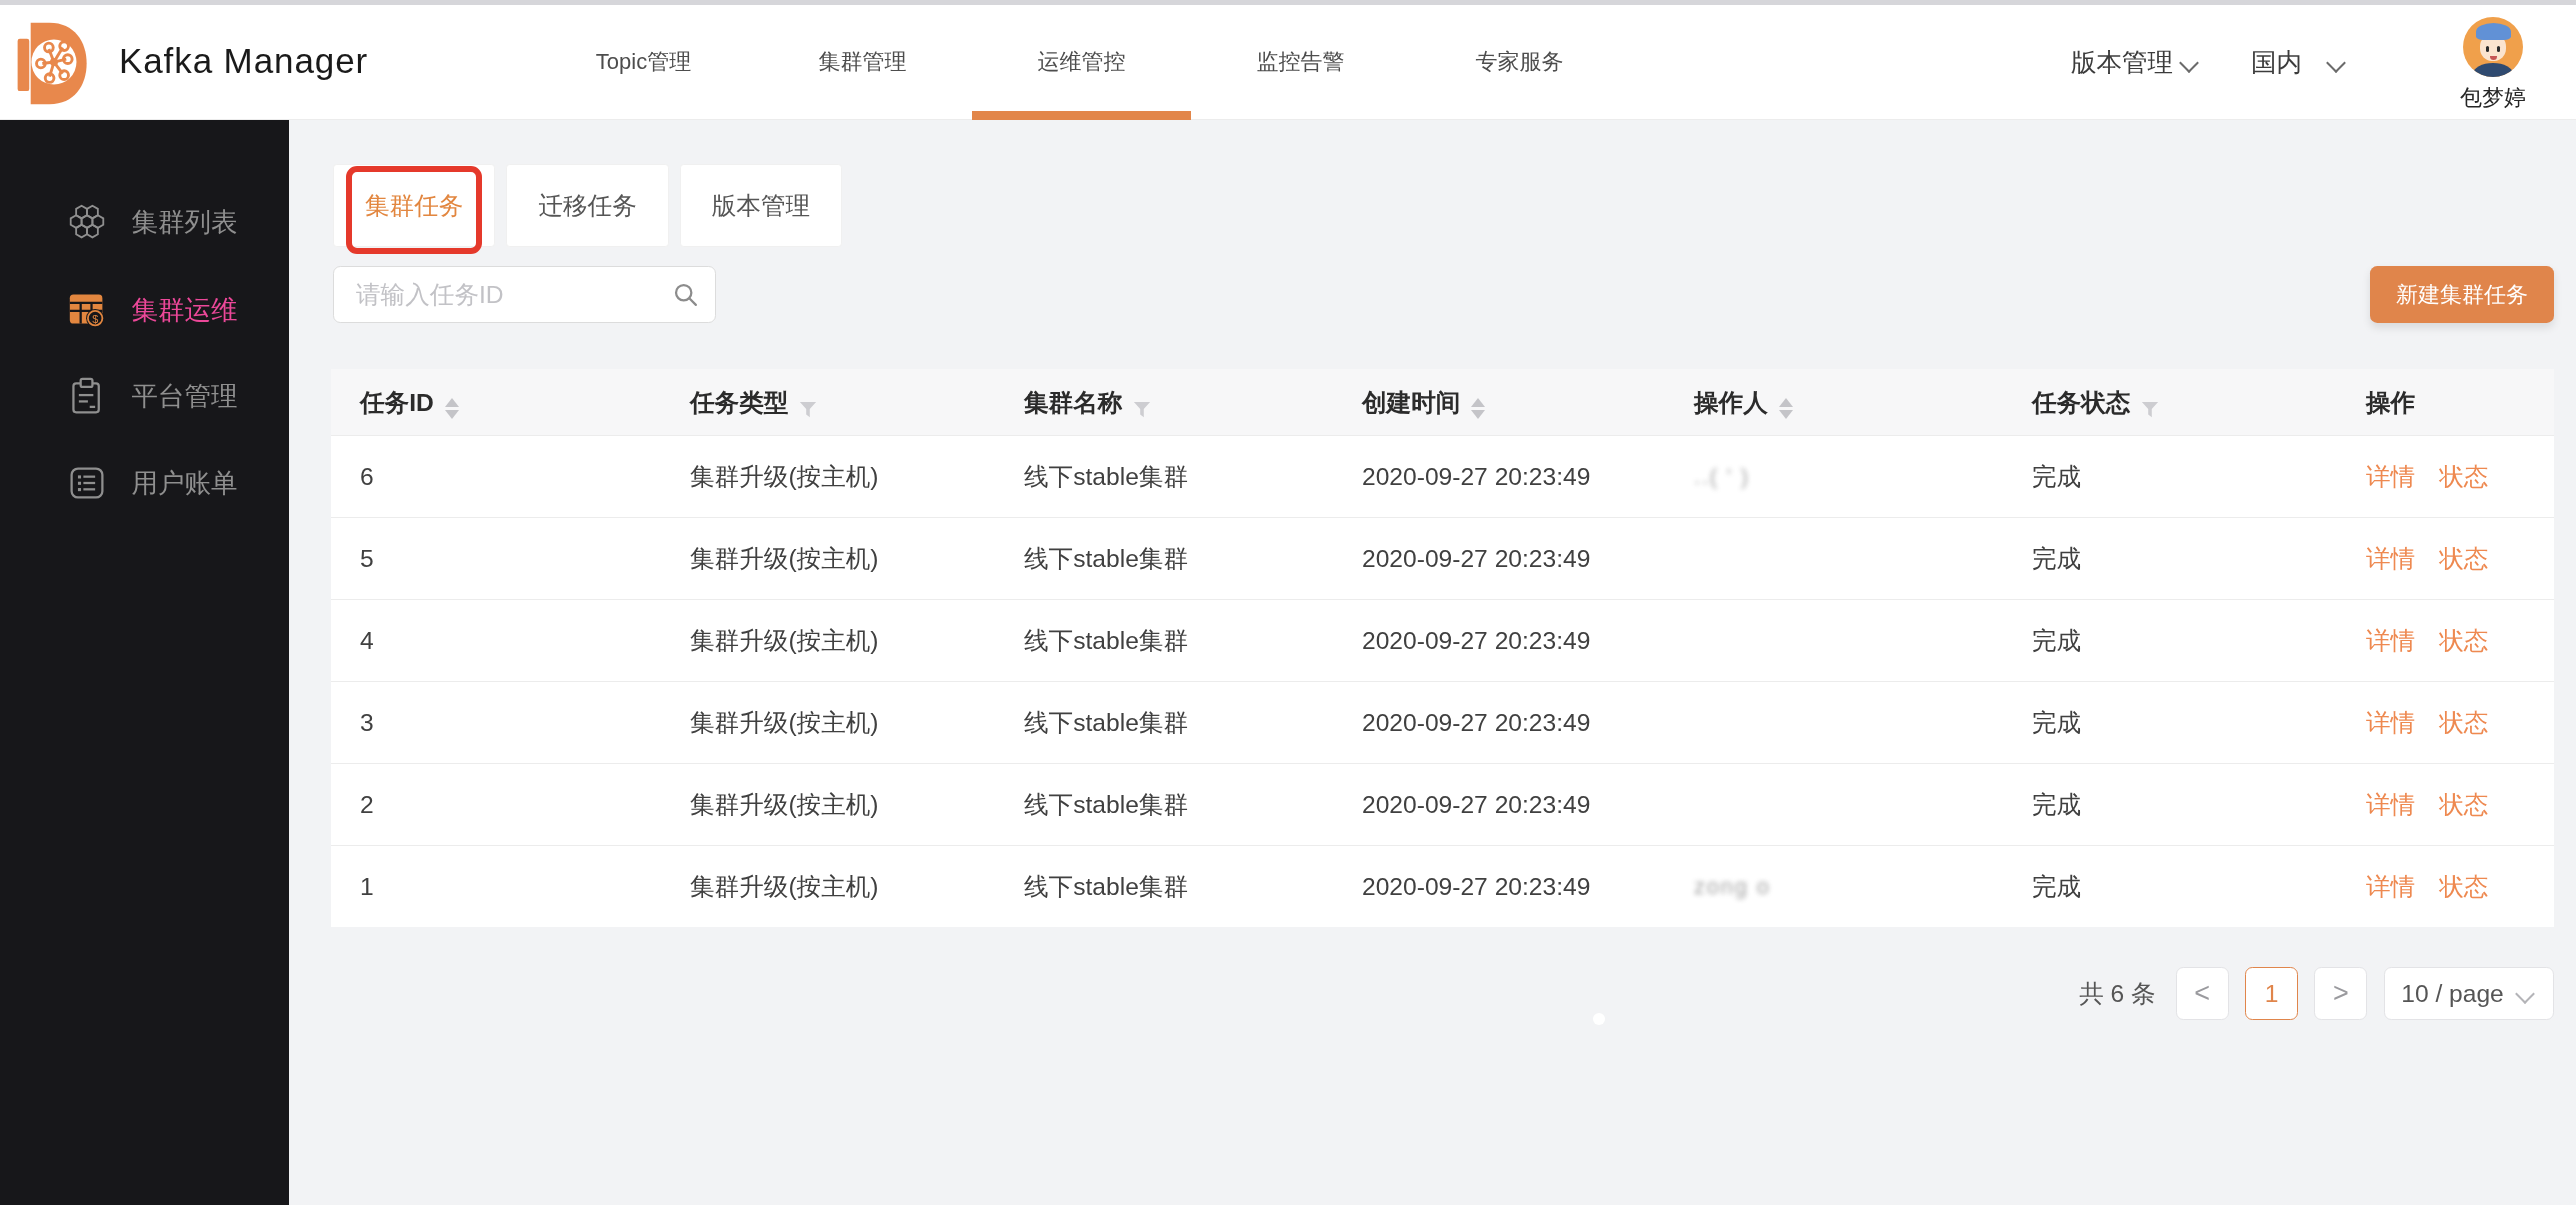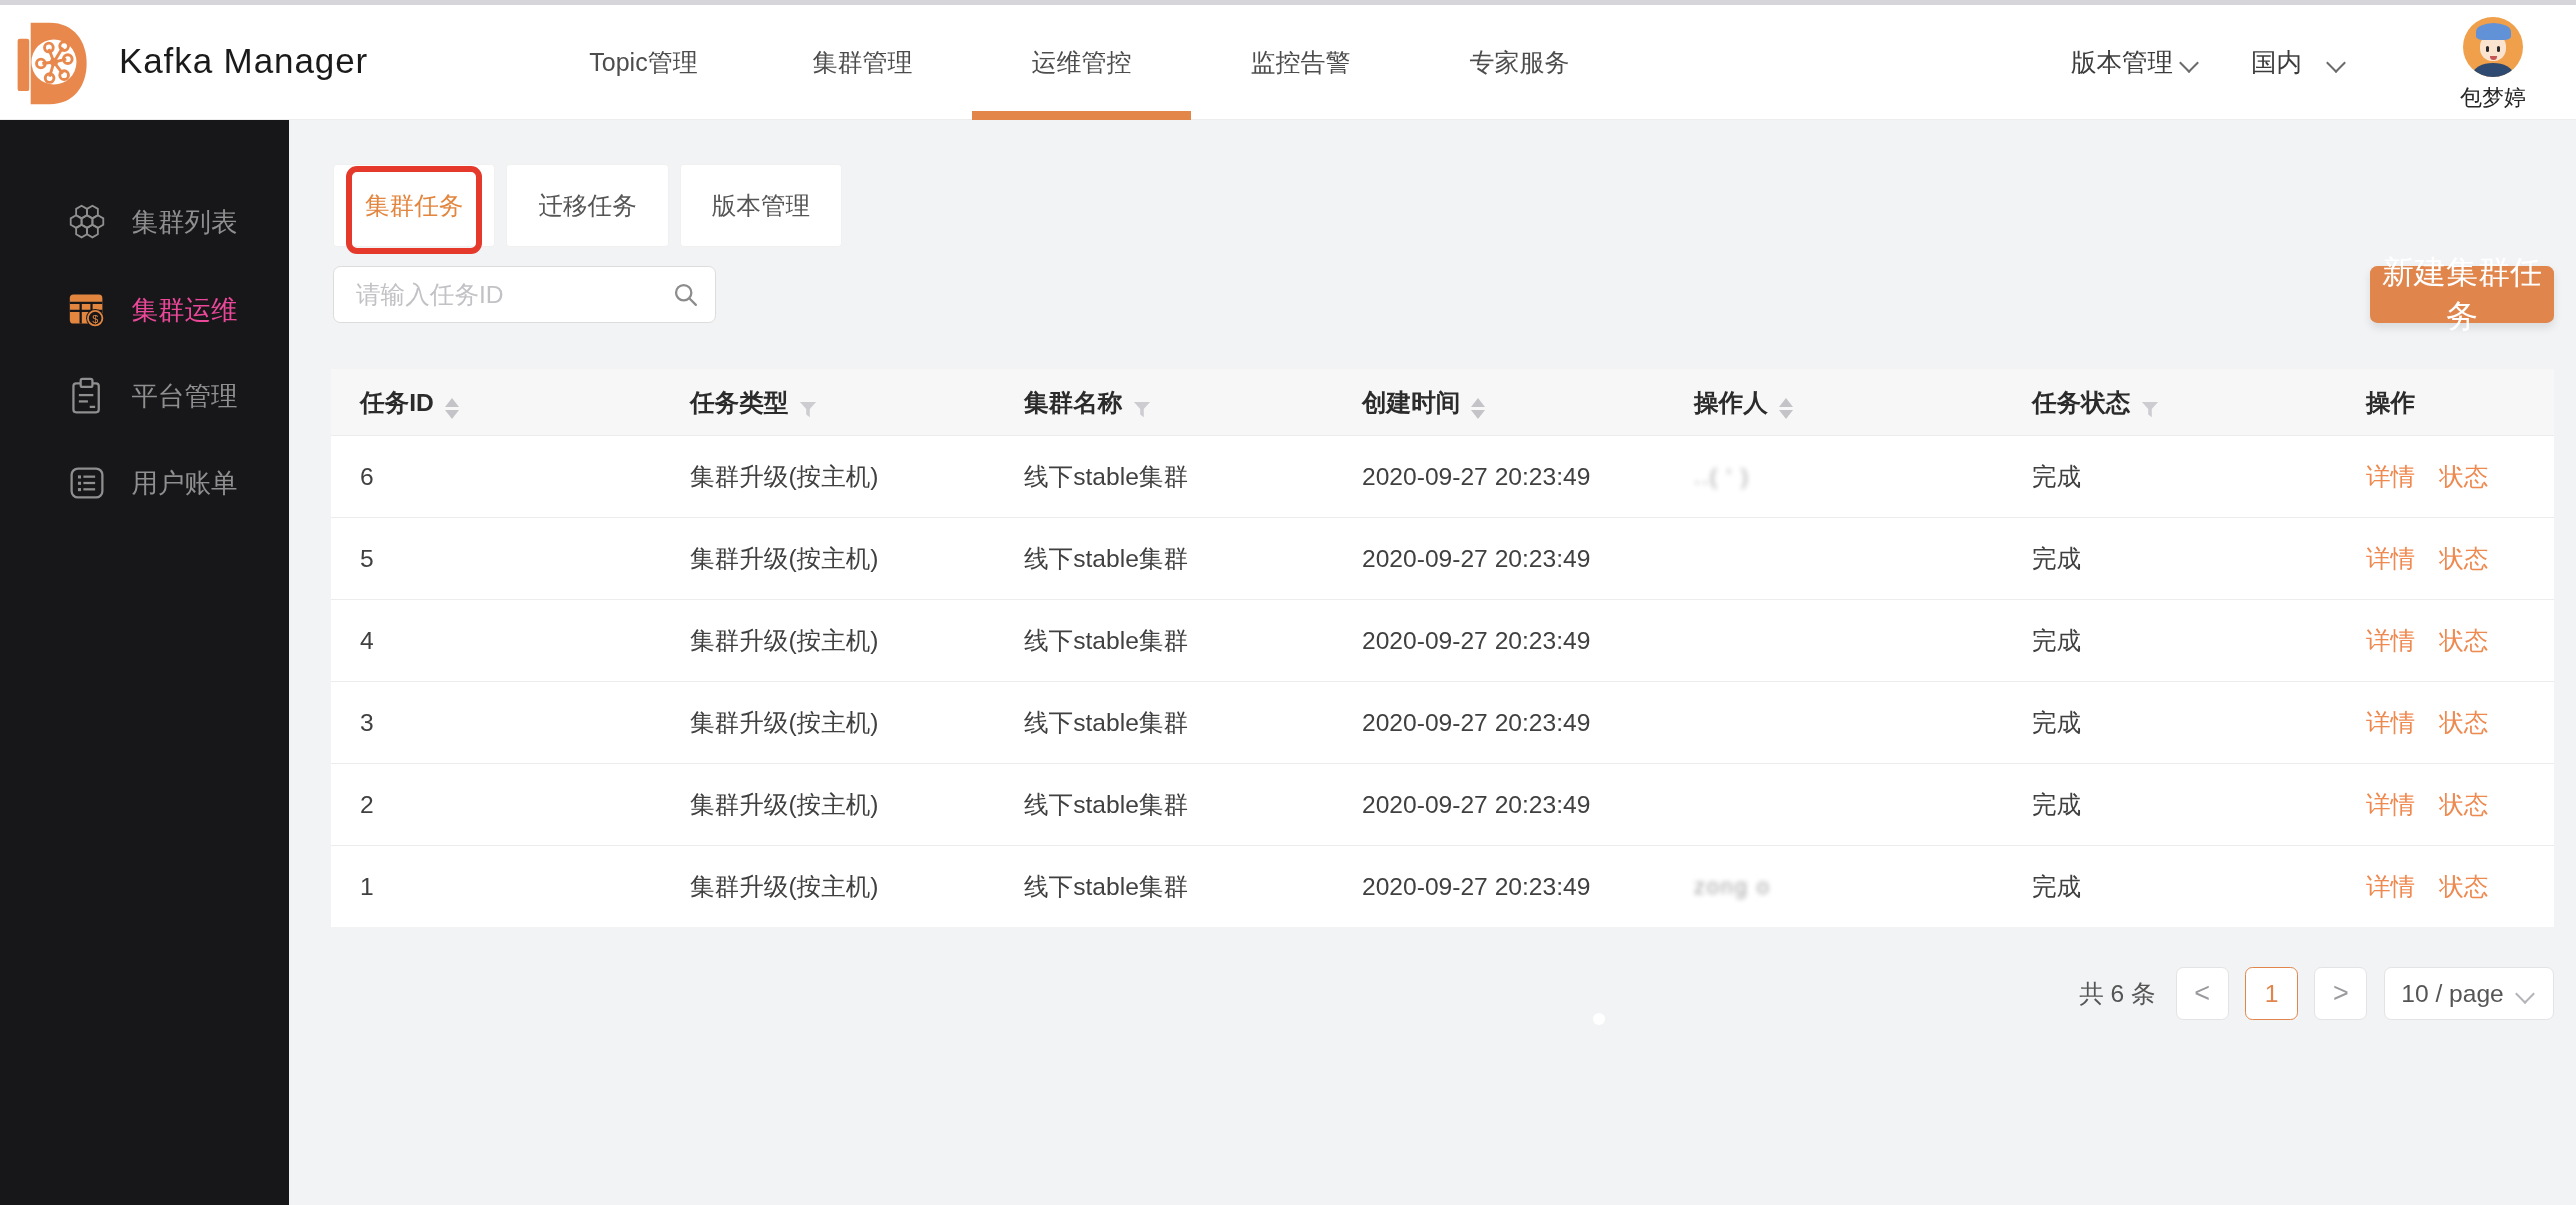--- a/index.html
+++ b/index.html
@@ -13,21 +13,21 @@
   }
   
   .top-strip { position:absolute; top:0; left:0; right:0; height:4.6px; background:#d6d6da; }
 
   
   .header { position:absolute; top:4.6px; left:0; right:0; height:115px; background:#ffffff; border-bottom:0.9px solid #ececec; }
   .logo { position:absolute; left:14.6px; top:12px; width:75px; height:93px; }
   .app-title { position:absolute; left:119px; top:36px; font-size:35px; font-weight:500; color:#1a1a1a; letter-spacing:0.9px; }
   .nav { position:absolute; left:534px; top:0; height:115px; display:flex; }
   .nav-item { width:219px; height:115px; display:flex; align-items:center; justify-content:center;
-              font-size:25px; color:#4d4d4d; position:relative; cursor:pointer; }
+              font-size:22px; color:#4d4d4d; position:relative; cursor:pointer; }
   .nav-item.active::after { content:""; position:absolute; left:0; right:0; bottom:0; height:8.2px; background:#e2864a; }
   .hdr-right-item { position:absolute; top:0; height:115px; display:flex; align-items:center; gap:7.3px;
                     font-size:25.5px; color:#3c3c3c; }
   .hdr-help { left:2071px; }
   .hdr-region { left:2251px; gap:25.5px; }
   .chev { width:20px; height:20px; position:relative; }
   .chev::before { content:""; position:absolute; left:1.8px; top:3.6px; width:12px; height:12px;
                   border-right:2.7px solid #6b6b6b; border-bottom:2.7px solid #6b6b6b; transform:rotate(45deg); }
   .avatar-wrap { position:absolute; left:2454px; top:12.8px; width:78px; text-align:center; }
   .avatar { width:60px; height:60px; border-radius:50%; background:#f0a04b; margin:0 auto; position:relative; overflow:hidden; }
@@ -55,21 +55,21 @@
                     border:6.4px solid #e5392b; border-radius:11px; pointer-events:none; }
 
   
   .search-box { position:absolute; left:333px; top:266px; width:383px; height:57px; background:#fff;
                 border:1.8px solid #dcdcdc; border-radius:7.3px; display:flex; align-items:center; }
   .search-ph { margin-left:22px; font-size:24.6px; color:#15803d; flex:1; border:none; outline:none; background:transparent;
                font-family:Liberation Sans, sans-serif; }
   .search-ph::placeholder { color:#c2c2c6; }
   .search-icon { margin-right:20px; flex:none; }
   .create-btn { position:absolute; left:2370px; top:266px; width:184px; height:57px; background:#e0854b; color:#fff;
-                border:none; border-radius:7.3px; font-size:32px; display:flex; align-items:center; justify-content:center;
+                border:none; border-radius:7.3px; font-size:22px; display:flex; align-items:center; justify-content:center;
                 cursor:pointer; box-shadow:0 4.6px 9px rgba(0,0,0,.10); font-family:"Liberation Sans",sans-serif; }
 
   
   .table { position:absolute; left:331px; top:369px; width:2223px; background:#fff; }
   .tr { display:grid; grid-template-columns:330px 334px 338px 332px 338px 334px 217px; align-items:center; }
   .thead { height:66px; background:#f7f7f8; font-size:24.6px; font-weight:600; color:#2b2b2b; }
   .th, .td { padding-left:29px; display:flex; align-items:flex-end; gap:11px; }
   .row { height:82px; border-top:0.9px solid #ececec; font-size:24.6px; color:#404040; }
   .sorter { display:flex; flex-direction:column; gap:2.7px; }
   .sorter i { width:0; height:0; border-left:7.3px solid transparent; border-right:7.3px solid transparent; display:block; }

